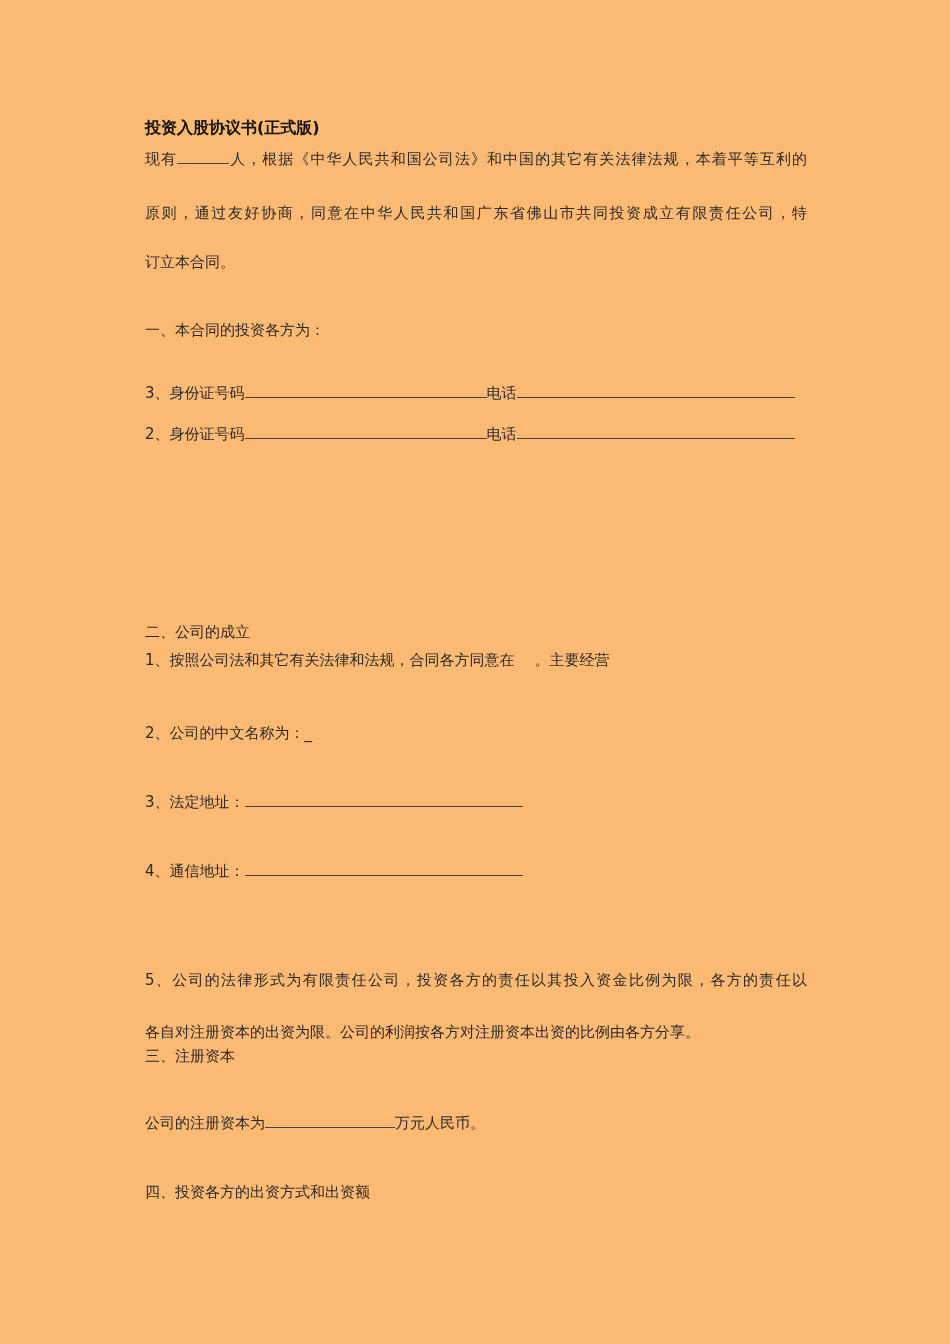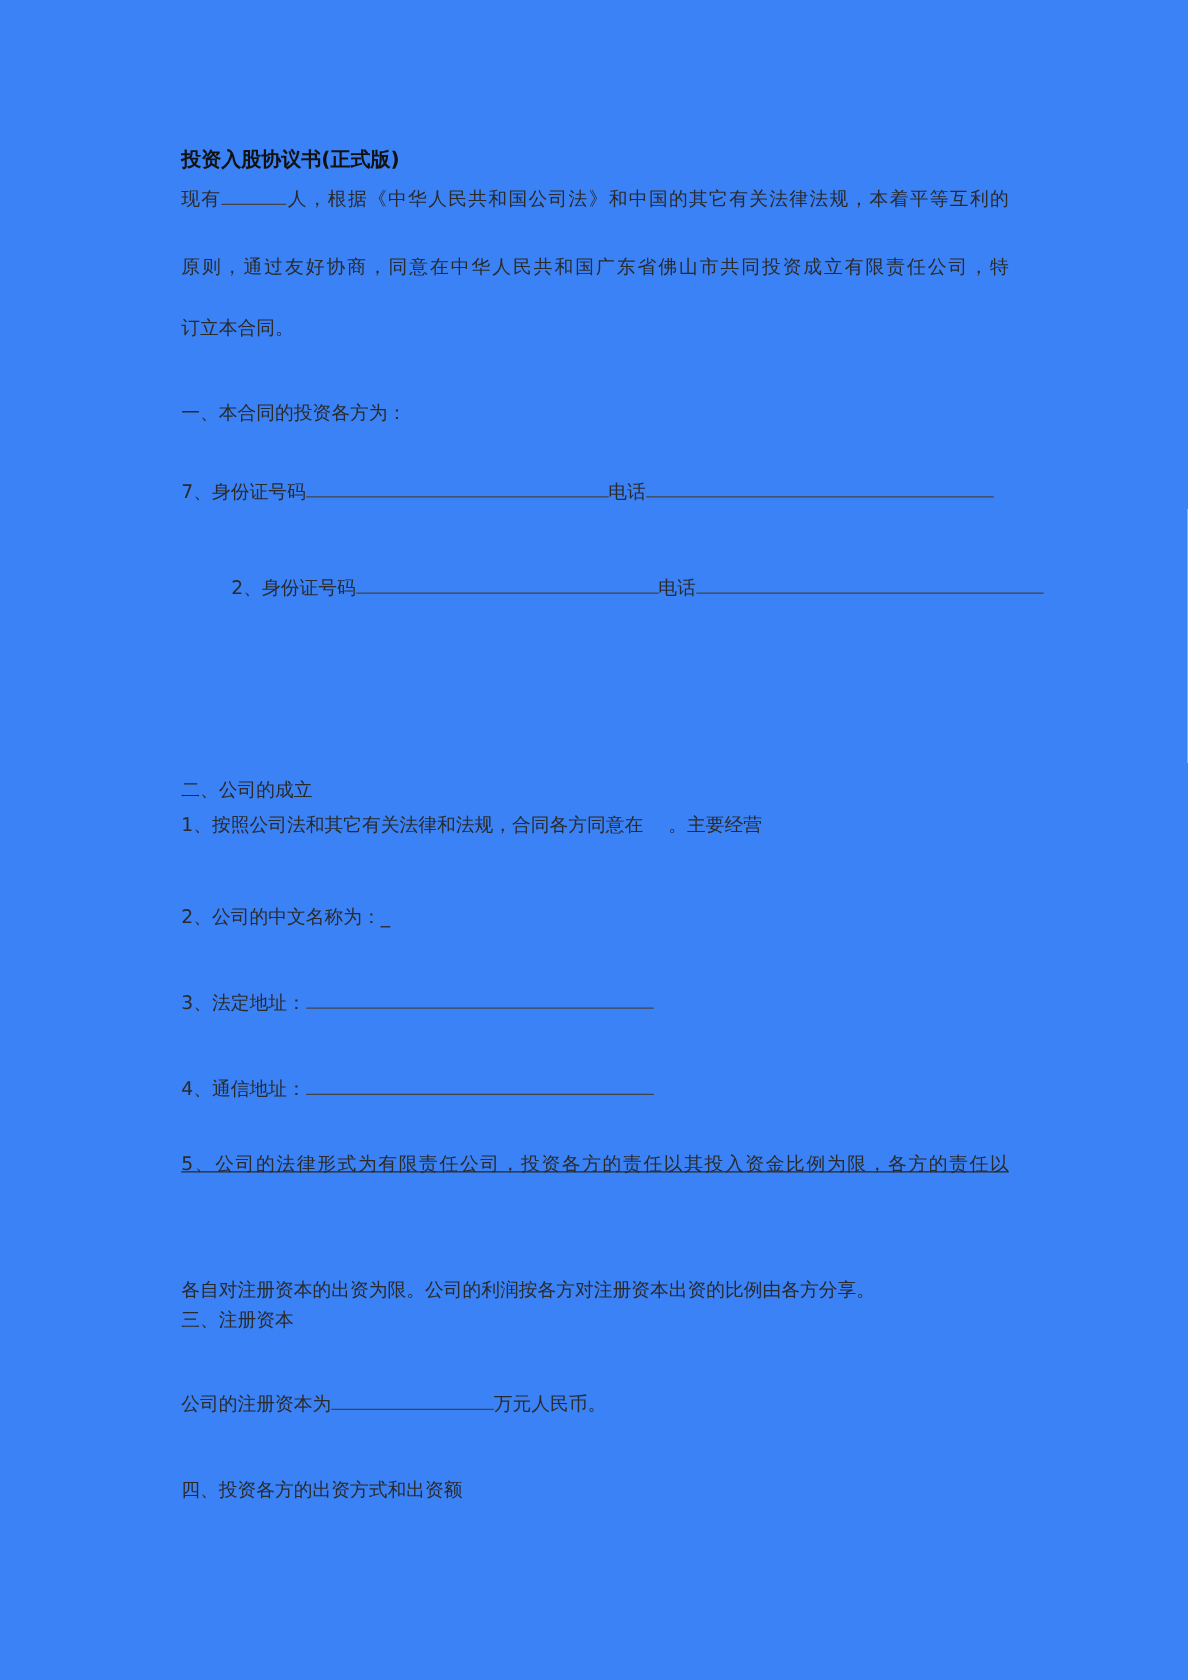--- a/index.html
+++ b/index.html
@@ -14,21 +14,21 @@
       overflow: hidden;
       font-family: "DejaVu Sans", "Liberation Sans", sans-serif;
       color: #222222;
     }
     .page {
       position: absolute;
       left: 0;
       top: 0;
       width: 950px;
       height: 1344px;
-      background: #3b82f6;
+      background: #fdba74;
     }
     .line {
       position: absolute;
       left: 145px;
       font-size: 15px;
       line-height: 20px;
       white-space: nowrap;
       color: #2a2a2a;
     }
     .title {
@@ -65,45 +65,45 @@
 
   <div class="line justify" style="top:149px;">
     <span>现有</span><span class="blank" style="width:52px;"></span><span>人，根据《中华人民共和国公司法》和中国的其它有关法律法规，本着平等互利的</span>
   </div>
   <div class="line justify" style="top:203px;">原则，通过友好协商，同意在中华人民共和国广东省佛山市共同投资成立有限责任公司，特</div>
   <div class="line" style="top:252px;">订立本合同。</div>
 
   <div class="line" style="top:320px;">一、本合同的投资各方为：</div>
 
   <div class="line" style="top:383px;">
-    <span>7、身份证号码</span><span class="blank" style="width:242px;"></span><span>电话</span><span class="blank" style="width:278px;"></span>
+    <span>3、身份证号码</span><span class="blank" style="width:242px;"></span><span>电话</span><span class="blank" style="width:278px;"></span>
   </div>
 
-  <div class="line" style="top:460px;margin-left:40px;">
+  <div class="line" style="top:424px;">
     <span>2、身份证号码</span><span class="blank" style="width:242px;"></span><span>电话</span><span class="blank" style="width:278px;"></span>
   </div>
 
 
   <div class="line" style="top:622px;">二、公司的成立</div>
 
   <div class="line" style="top:650px;">
     <span>1、按照公司法和其它有关法律和法规，合同各方同意在</span><span class="gap" style="width:20px;"></span><span>。主要经营</span>
   </div>
 
   <div class="line" style="top:723px;">2、公司的中文名称为：_</div>
 
   <div class="line" style="top:792px;">
     <span>3、法定地址：</span><span class="blank" style="width:278px;"></span>
   </div>
 
   <div class="line" style="top:861px;">
     <span>4、通信地址：</span><span class="blank" style="width:278px;"></span>
   </div>
 
-  <div class="line justify" style="top:921px;text-decoration:underline;">5、公司的法律形式为有限责任公司，投资各方的责任以其投入资金比例为限，各方的责任以</div>
+  <div class="line justify" style="top:970px;">5、公司的法律形式为有限责任公司，投资各方的责任以其投入资金比例为限，各方的责任以</div>
   <div class="line" style="top:1022px;text-align:center;">各自对注册资本的出资为限。公司的利润按各方对注册资本出资的比例由各方分享。</div>
 
   <div class="line" style="top:1046px;">三、注册资本</div>
 
   <div class="line" style="top:1113px;text-align:right;">
     <span>公司的注册资本为</span><span class="blank" style="width:130px;"></span><span>万元人民币。</span>
   </div>
 
   <div class="line" style="top:1182px;">四、投资各方的出资方式和出资额</div>
 

